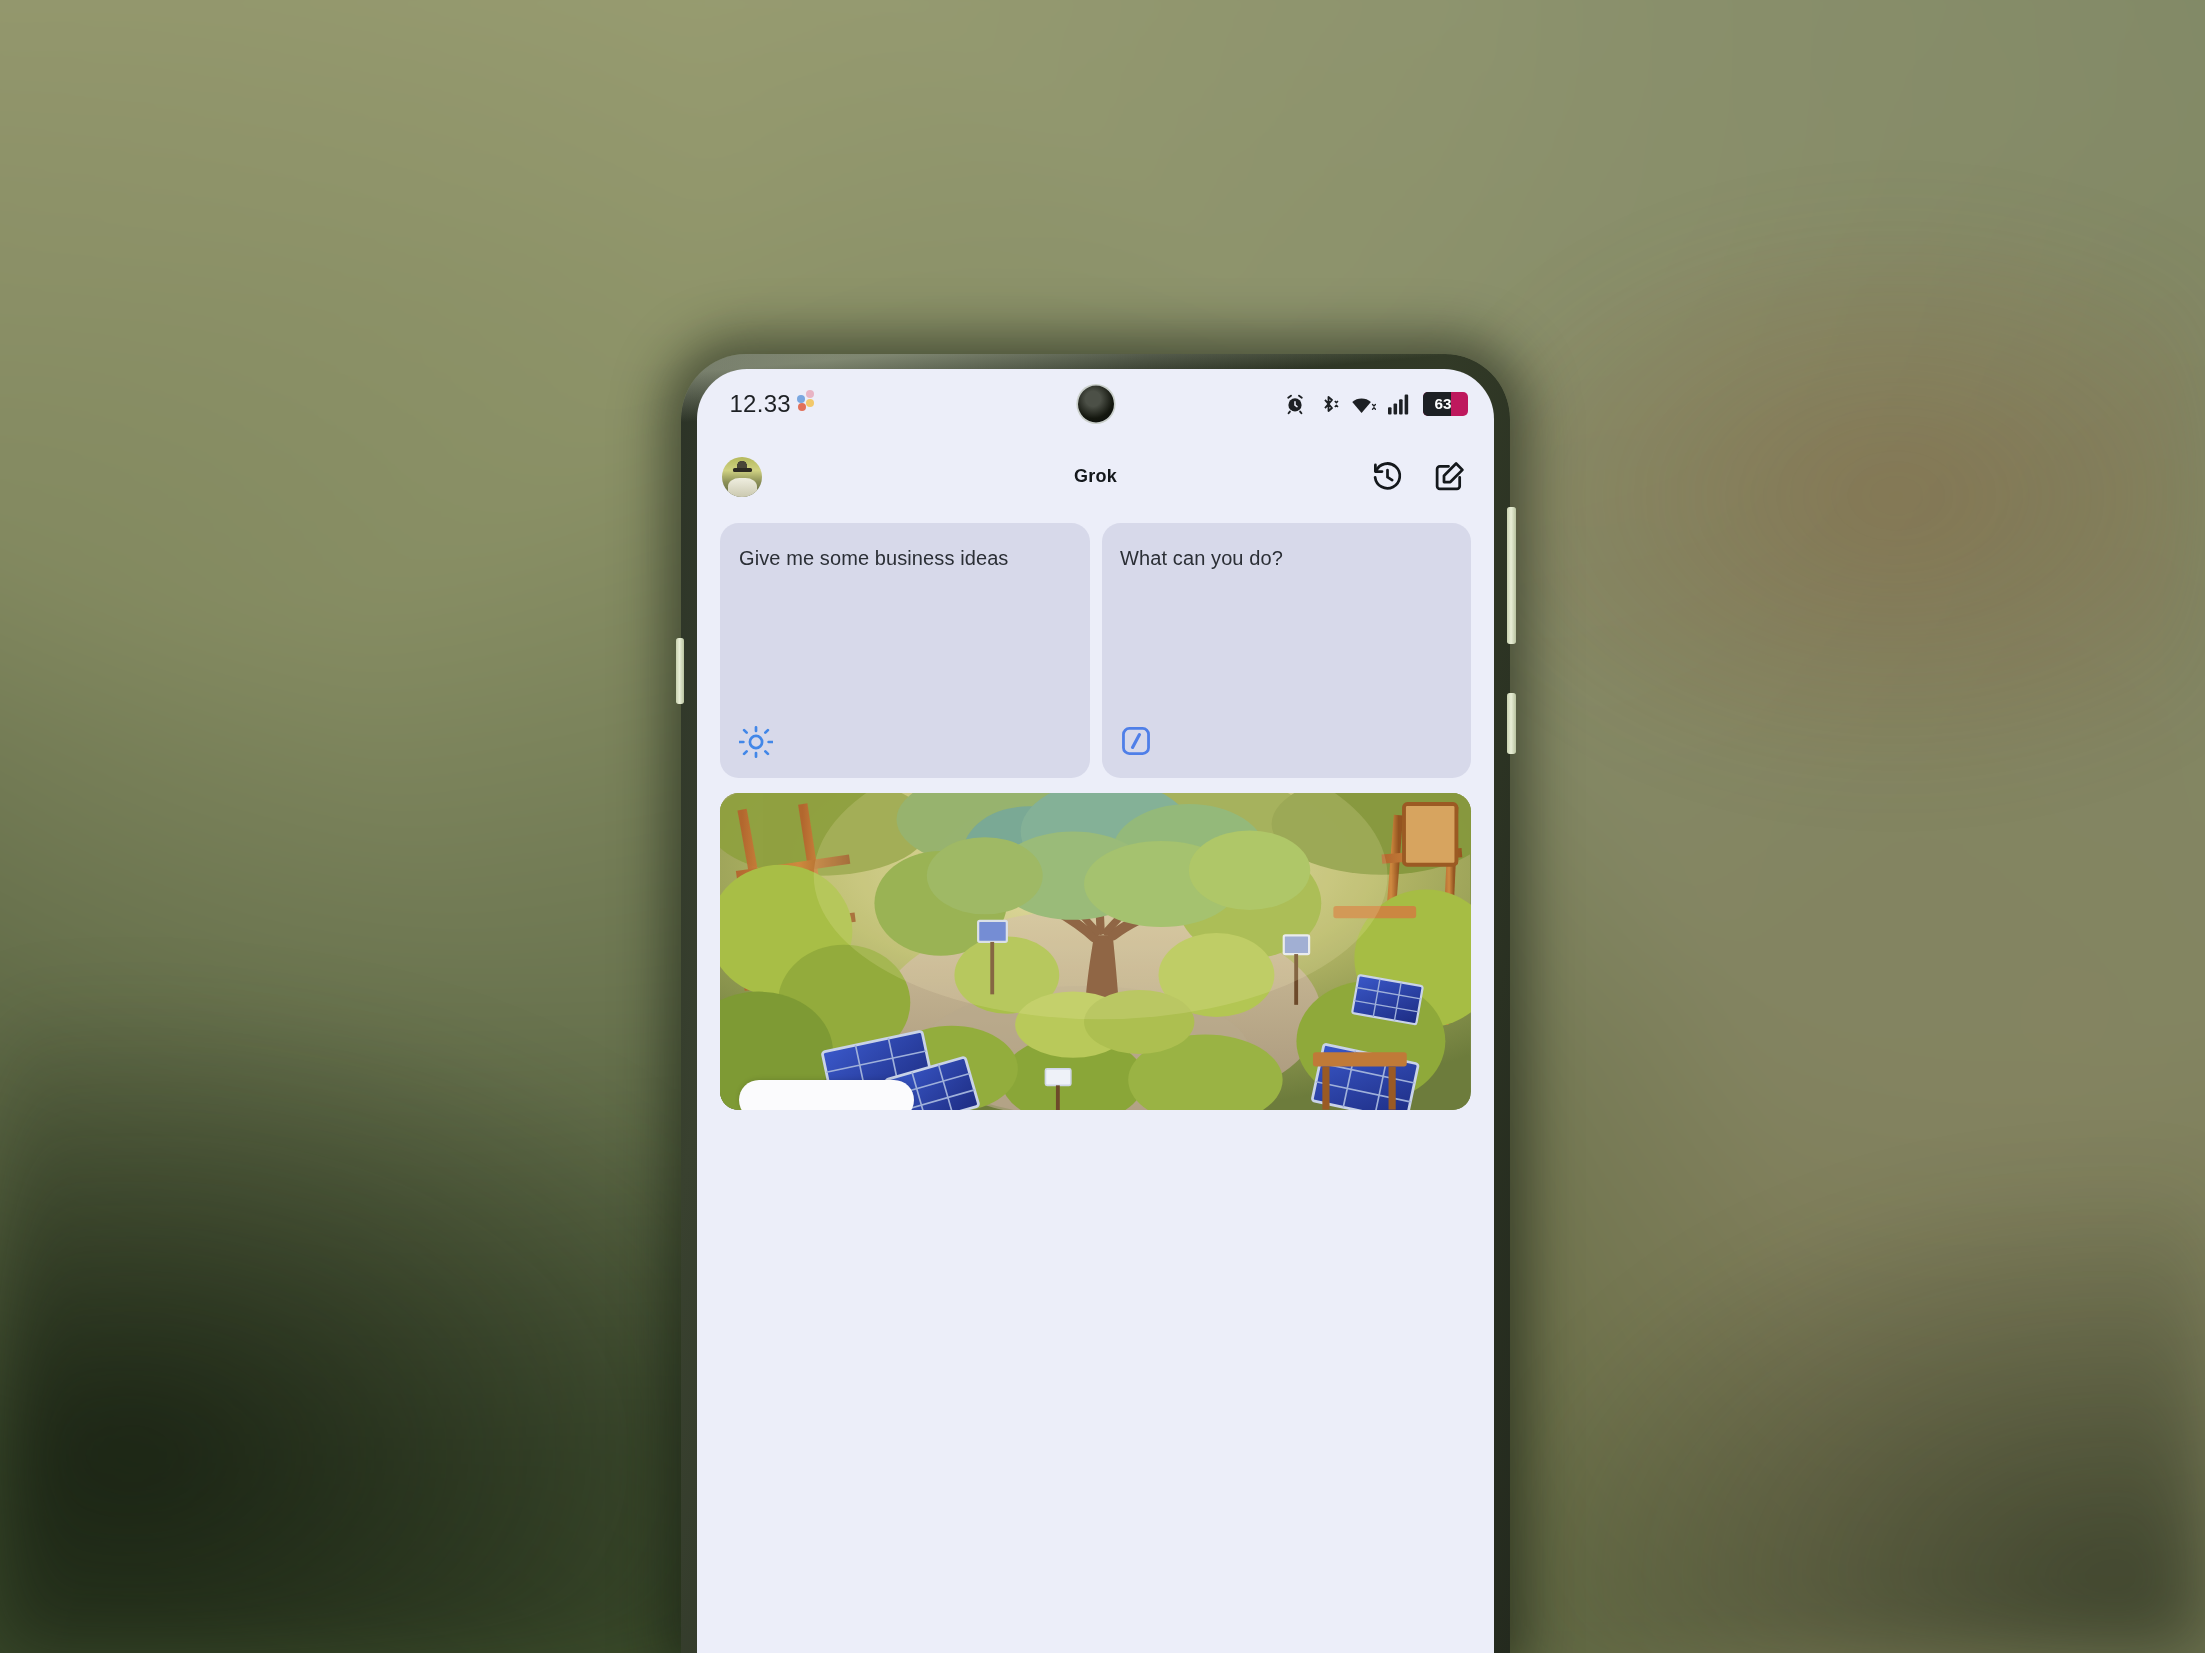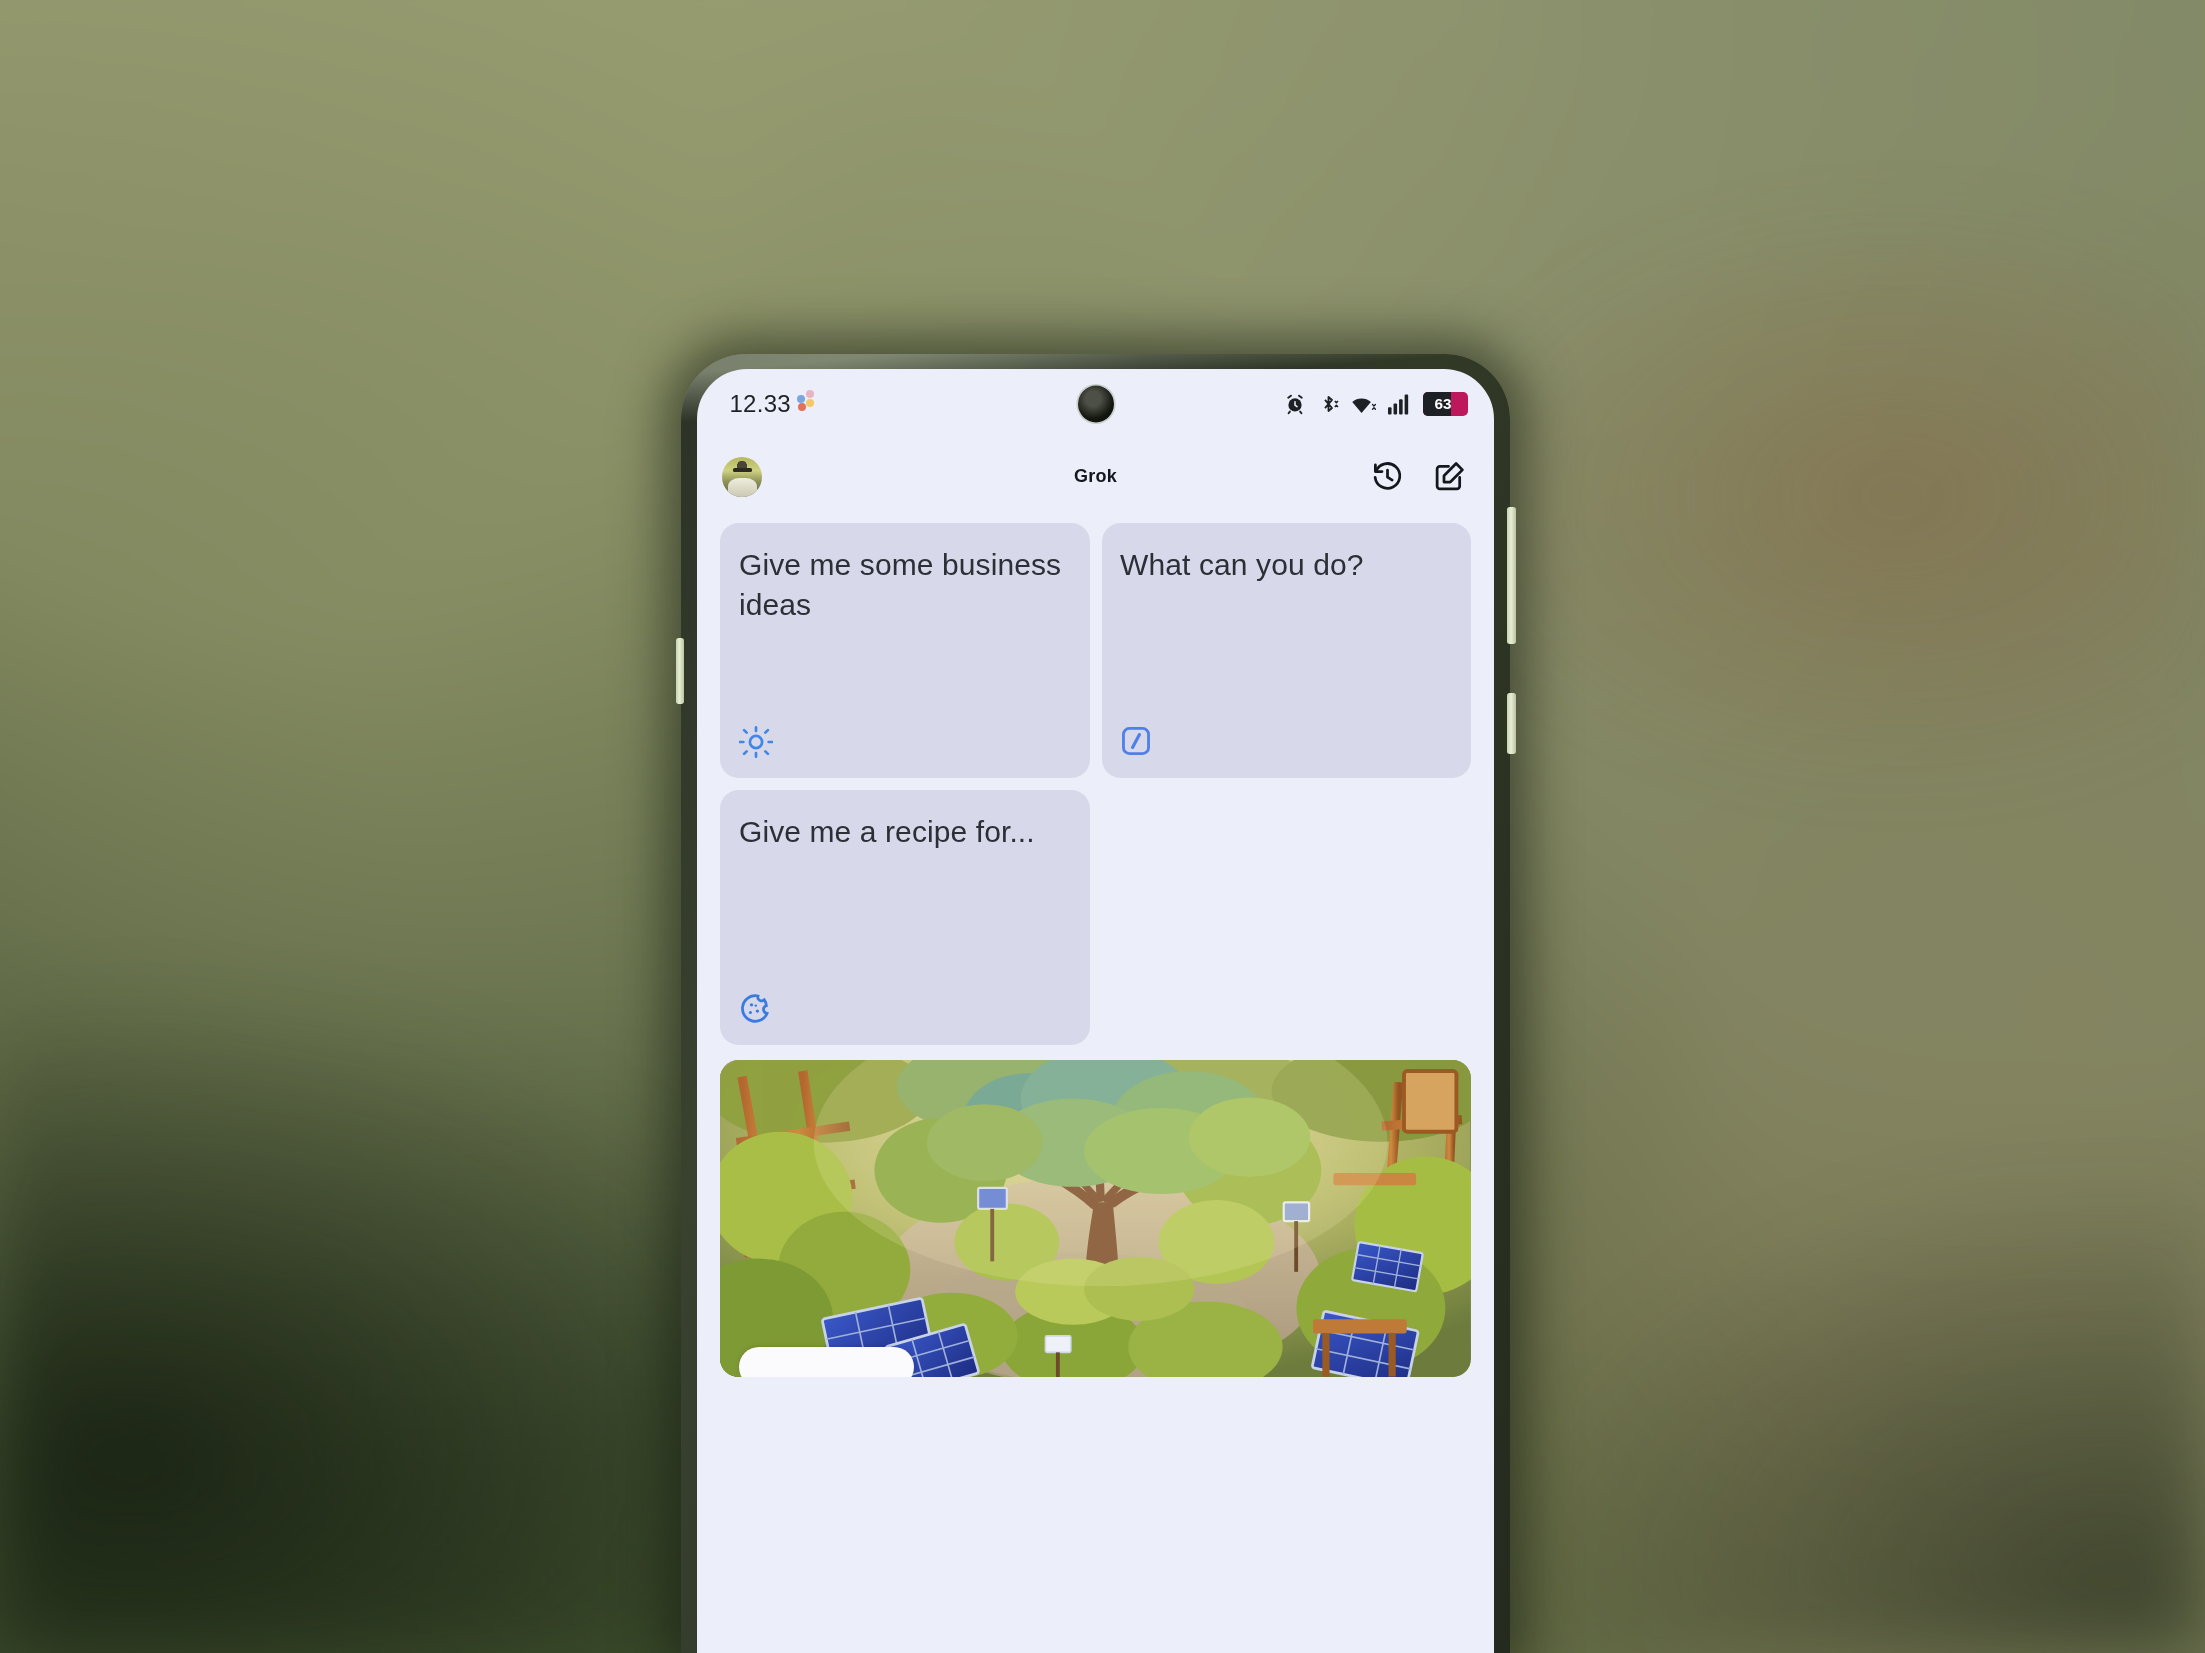--- a/index.html
+++ b/index.html
@@ -153,21 +153,21 @@
     display:grid; grid-template-columns:1fr 1fr;
     gap:12px; padding:7.7px 23px 0 23px;
   }
   .card{
     background:#d7d9ea; border-radius:18.6px;
     height:255px; padding:22px 18.6px 18.6px 18.6px;
     display:flex; flex-direction:column;
     position:relative;
   }
   .card-text{
-    font-size:30px; line-height:1.32; color:#2b2f36;
+    font-size:20px; line-height:1.32; color:#2b2f36;
     letter-spacing:0.1px;
   }
   .card-icon{ margin-top:auto; width:34px; height:34px; }
 
   
   #hero{
     margin:15.3px 23px 0 23px;
     height:317px; border-radius:18.6px;
     position:relative; overflow:hidden;
     background:linear-gradient(175deg,#9ea452 0%,#7e8f3e 30%,#8d9a54 60%,#6f7f3f 100%);
@@ -284,33 +284,20 @@
       <div class="card">
         <div class="card-text">What can you do?</div>
         <span class="card-icon">
           <svg width="32" height="32" viewBox="0 0 24 24" fill="none" stroke="#4f7fe8" stroke-width="2.1" stroke-linecap="round">
             <rect x="2.6" y="2.6" width="18.8" height="18.8" rx="4.4"></rect>
             <path d="M14.6 7.2 9.4 16.8" stroke-width="2.4"></path>
           </svg>
         </span>
       </div>
 
-      <div class="card">
-        <div class="card-text">Give me a recipe for...</div>
-        <span class="card-icon">
-          <svg width="33" height="33" viewBox="0 0 24 24" fill="none">
-            <path d="M12 2.7c.6 0 1.2.1 1.8.2-.5 1.5.3 3.1 1.9 3.5 1 .3 2 0 2.7-.7.9 1.2 1.4 2.7 1.5 4.2
-                     -1.5.4-2.4 2-2 3.5.3 1.2 1.3 2 2.5 2.2A9.3 9.3 0 1 1 12 2.7Z" stroke="#3b7ae0" stroke-width="2"></path>
-            <circle cx="9.1" cy="9.3" r="1.2" fill="#3b7ae0"></circle>
-            <circle cx="13.4" cy="13.9" r="1.2" fill="#3b7ae0"></circle>
-            <circle cx="8.3" cy="14.9" r="1.1" fill="#3b7ae0"></circle>
-            <circle cx="12.2" cy="9.9" r="0.9" fill="#3b7ae0"></circle>
-          </svg>
-        </span>
-      </div>
     </div>
 
     <div id="hero">
       <svg id="hero-art" viewBox="0 0 1360 580" preserveAspectRatio="xMidYMid slice">
         <defs>
           <radialGradient id="gSun" cx="50%" cy="22%" r="78%">
             <stop offset="0%" stop-color="#e8dfa8"></stop>
             <stop offset="48%" stop-color="#b6b868"></stop>
             <stop offset="100%" stop-color="#6d7c3c"></stop>
           </radialGradient>

